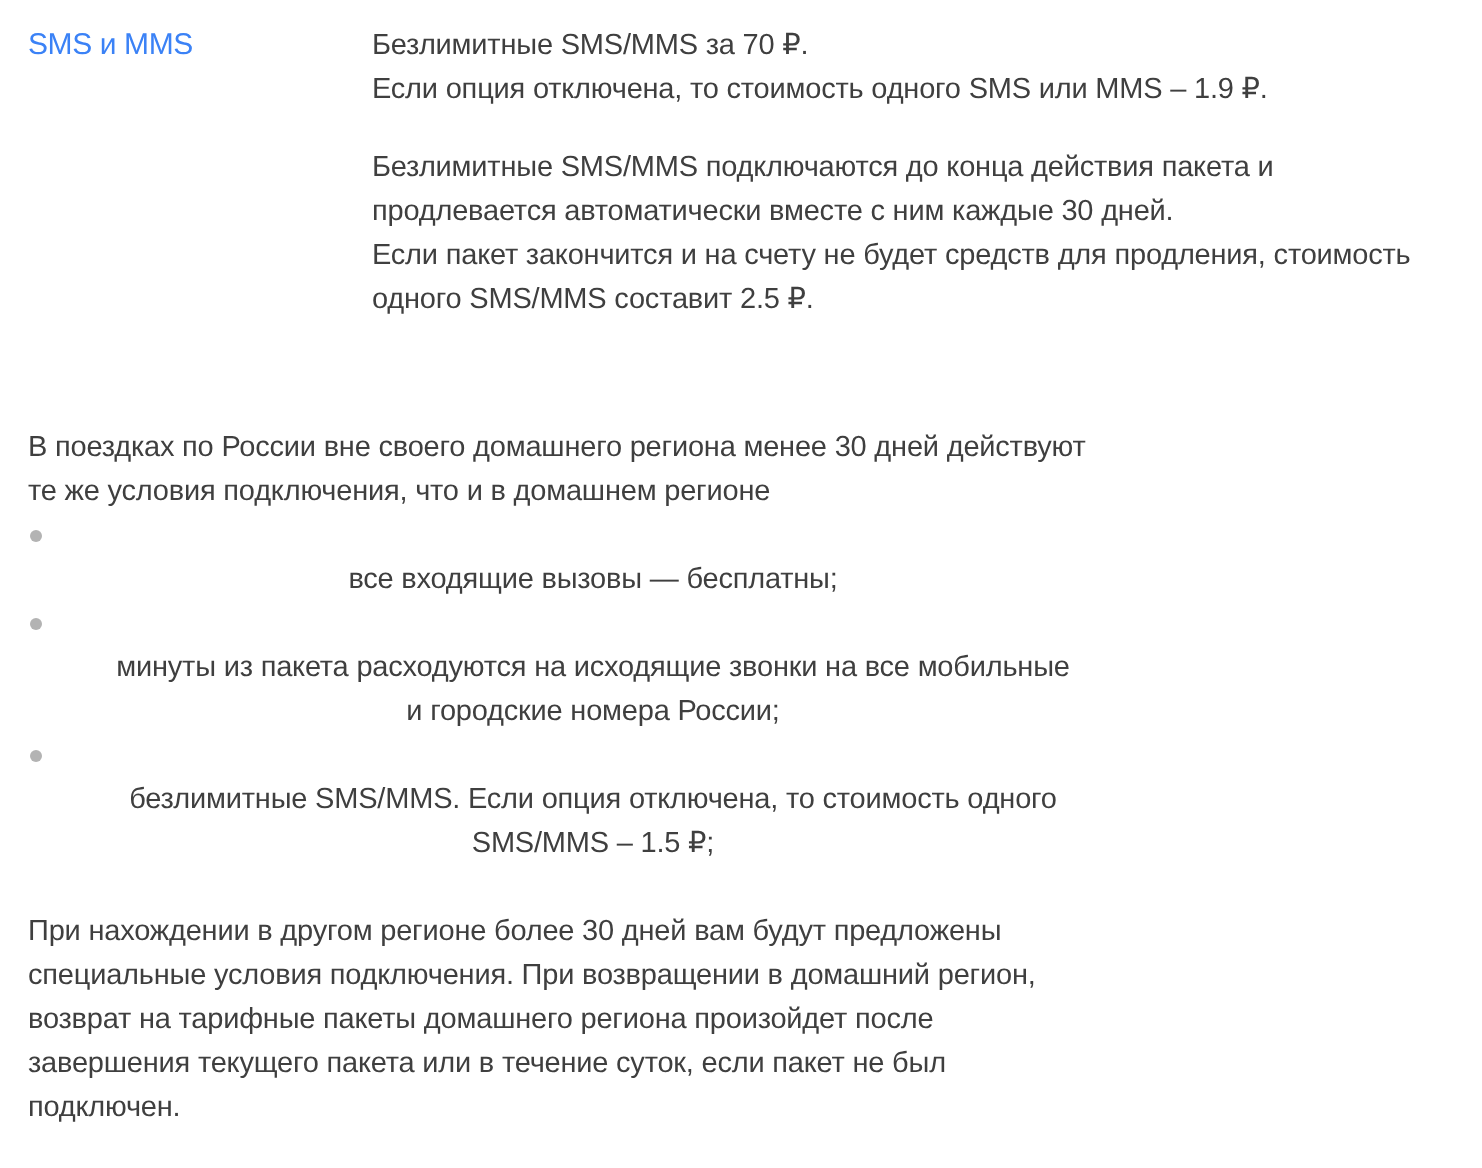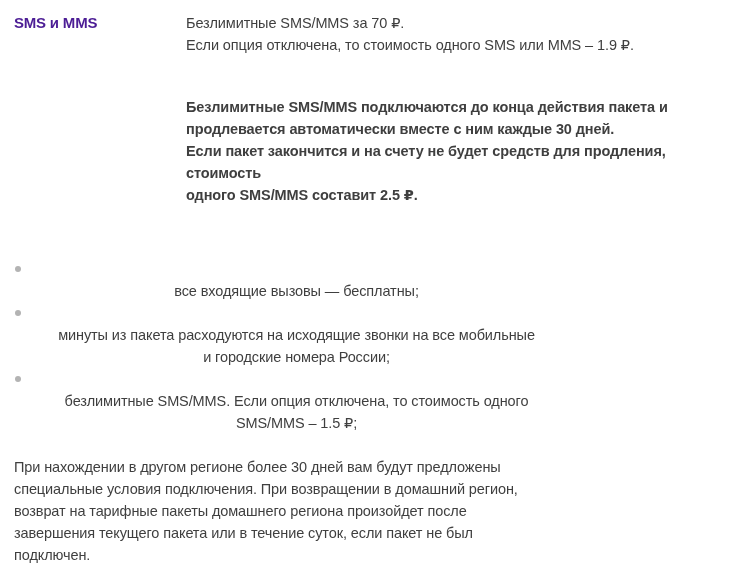--- a/index.html
+++ b/index.html
@@ -25,36 +25,35 @@
   .row {
     display: flex;
     align-items: flex-start;
   }
   .row-travel {
     margin-top: 52px;
   }
   .row-label {
     flex: 0 0 172px;
     width: 172px;
-    font-weight: 700;
+    font-weight: 400;
     font-size: 15px;
-    color: #4c1d95;
+    color: #3b82f6;
     letter-spacing: -0.2px;
   }
   .row-content {
     flex: 1 1 auto;
     max-width: 549px;
   }
   .para {
     margin: 0;
     white-space: pre-line;
   }
   .para + .para {
-    margin-top: 40px;
-    font-weight: bold;
+    margin-top: 17px;
   }
   .outro {
     margin-top: 22px;
   }
   ul.bullets {
     list-style: none;
     margin: 0;
     padding: 0;
     text-align: center;
   }
@@ -85,20 +84,22 @@
 Если опция отключена, то стоимость одного SMS или MMS – 1.9 ₽.</p>
       <p class="para">Безлимитные SMS/MMS подключаются до конца действия пакета и
 продлевается автоматически вместе с ним каждые 30 дней.
 Если пакет закончится и на счету не будет средств для продления, стоимость
 одного SMS/MMS составит 2.5 ₽.</p>
     </div>
   </section>
 
   <section class="row row-travel">
     <div class="row-content">
+      <p class="para intro">В поездках по России вне своего домашнего региона менее 30 дней действуют
+те же условия подключения, что и в домашнем регионе</p>
       <ul class="bullets">
         <li>
           <span class="bullet-dot"></span><span>все входящие вызовы — бесплатны;</span>
         </li>
         <li>
           <span class="bullet-dot"></span><span>минуты из пакета расходуются на исходящие звонки на все мобильные
 и городские номера России;</span>
         </li>
         <li>
           <span class="bullet-dot"></span><span>безлимитные SMS/MMS. Если опция отключена, то стоимость одного

